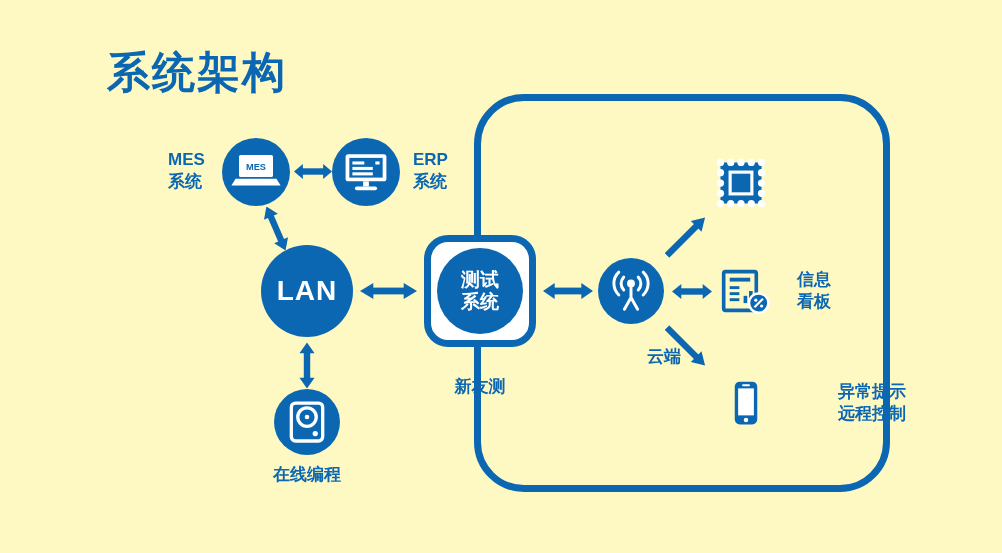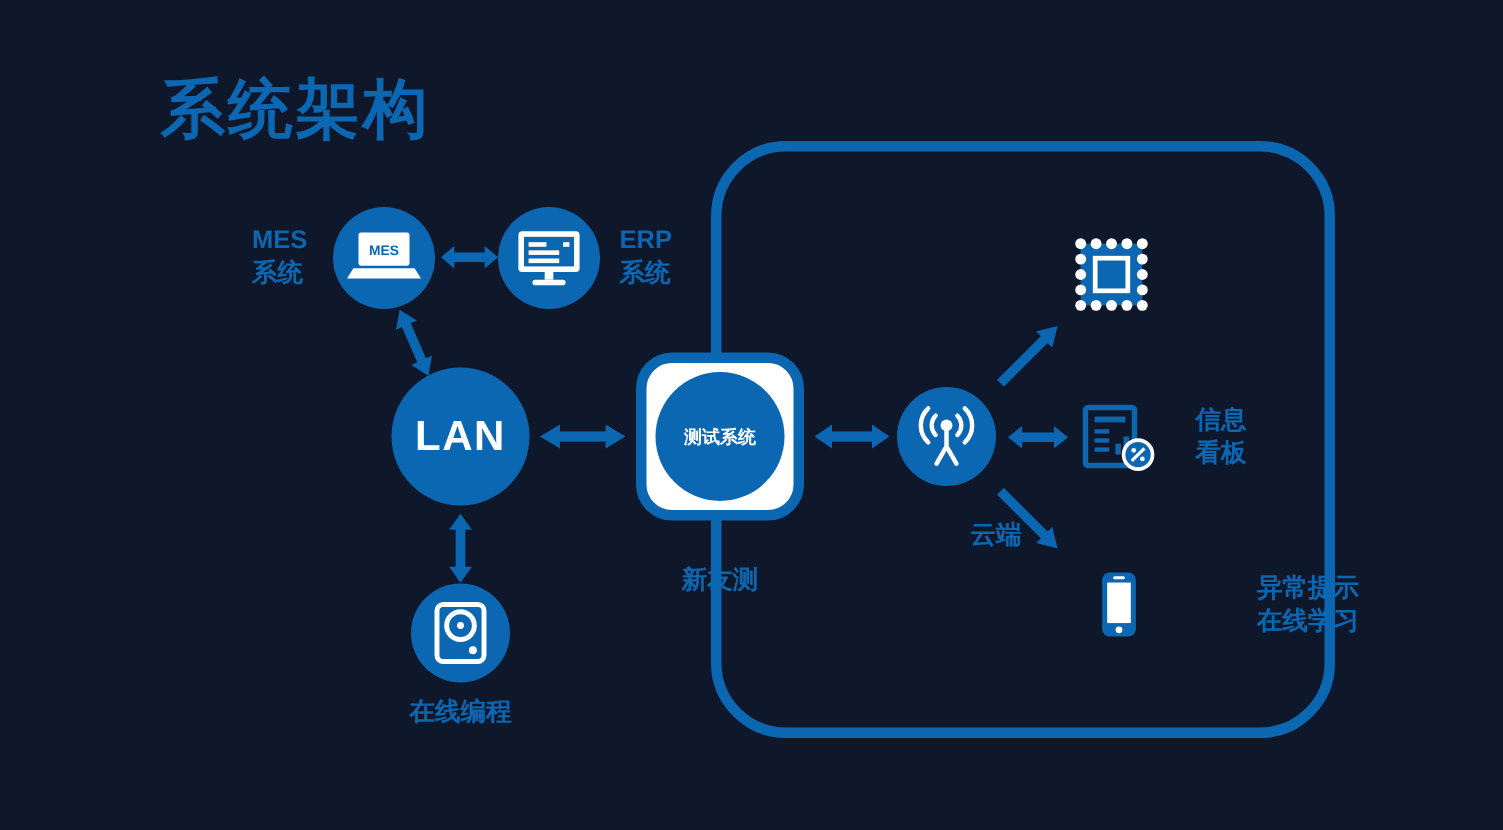--- a/index.html
+++ b/index.html
@@ -1,19 +1,19 @@
 <!DOCTYPE html>
 <html style="--blue: #0c67b2;"><head>
 <meta charset="utf-8">
 <style>
   :root { --blue: #0c67b2; }
   * { margin:0; padding:0; box-sizing:border-box; }
   body { background:#fff; }
   .canvas {
-    position:relative; width:1002px; height:553px; background:#0f172a;
+    position:relative; width:1002px; height:553px; background:#fef9c3;
     font-family:"Liberation Sans", sans-serif; overflow:hidden;
   }
   .title {
     position:absolute; left:107px; top:44px;
     font-size:43px; font-weight:bold; color:var(--blue); letter-spacing:2px;
   }
   .circle {
     position:absolute; border-radius:50%; background:var(--blue);
     display:flex; align-items:center; justify-content:center; color:var(--blue);
   }
@@ -28,22 +28,22 @@
     position:absolute; left:474px; top:94px; width:416px; height:398px;
     border:7px solid var(--blue); border-radius:50px; z-index:1; background:transparent;
   }
   .test-box {
     position:absolute; left:424px; top:235px; width:112px; height:112px;
     border:7px solid var(--blue); border-radius:24px; background:#fff; z-index:3;
     display:flex; align-items:center; justify-content:center;
   }
   .test-circle {
     width:86px; height:86px; border-radius:50%; background:var(--blue);
-    display:flex; flex-direction:row; align-items:center; justify-content:center;
-    color:#fff; font-weight:bold; font-size:12px; line-height:22px;
+    display:flex; flex-direction:column; align-items:center; justify-content:center;
+    color:#fff; font-weight:bold; font-size:19px; line-height:22px;
   }
   .arrow { position:absolute; color:var(--blue); z-index:2; transform-origin:center; }
   .arrow svg { width:100%; height:100%; display:block; fill:currentColor; }
   .flat-icon { position:absolute; color:var(--blue); z-index:2; }
   .flat-icon svg { width:100%; height:100%; display:block; }
   .node { z-index:2; }
 </style>
 </head>
 <body>
 
@@ -210,21 +210,21 @@
   <div class="flat-icon" style="left:719px; top:376px; width:54px; height:54px;">
     <svg viewBox="0 0 48 48">
       <rect x="14" y="5" width="20" height="38" rx="4.5" fill="currentColor"></rect>
       <rect x="17" y="11" width="14" height="24" fill="#fff"></rect>
       <circle cx="24" cy="39" r="2" fill="#fff"></circle>
       <rect x="20.5" y="7.3" width="7" height="1.8" rx="0.9" fill="#fff"></rect>
     </svg>
   </div>
   <div class="lbl" style="left:794px; top:381px;margin-left:44px;">
     <div>异常提示</div>
-    <div>在线学习</div>
+    <div>远程控制</div>
   </div>
 
   <div class="arrow" style="left:284px; top:357px; width:46px; height:17px; transform:rotate(90deg);">
     <svg viewBox="0 0 60 18" preserveAspectRatio="none">
       <polygon points="0,9 14,1 14,17"></polygon>
         <rect x="12" y="5.6" width="36" height="6.8"></rect>
         <polygon points="60,9 46,1 46,17"></polygon>
     </svg>
   </div>
 

